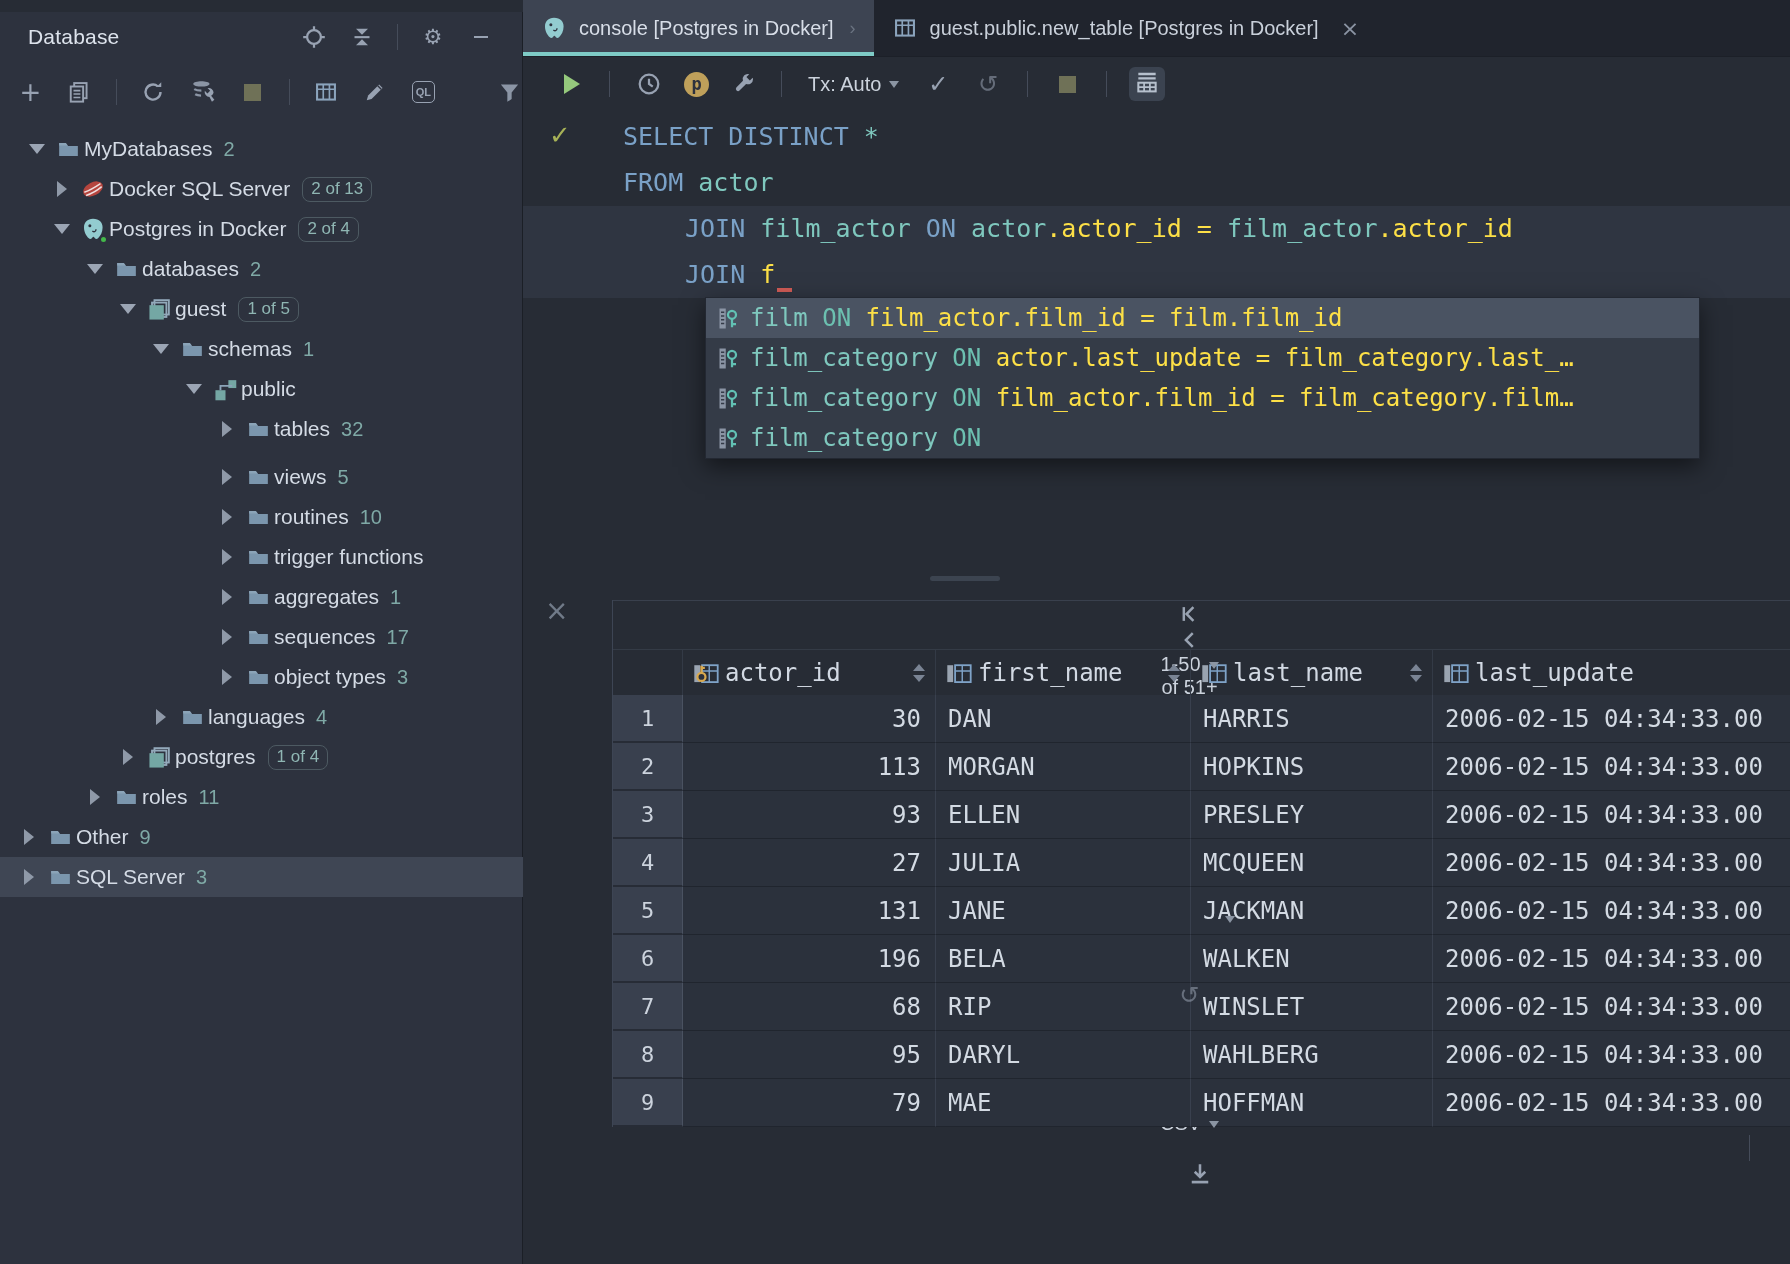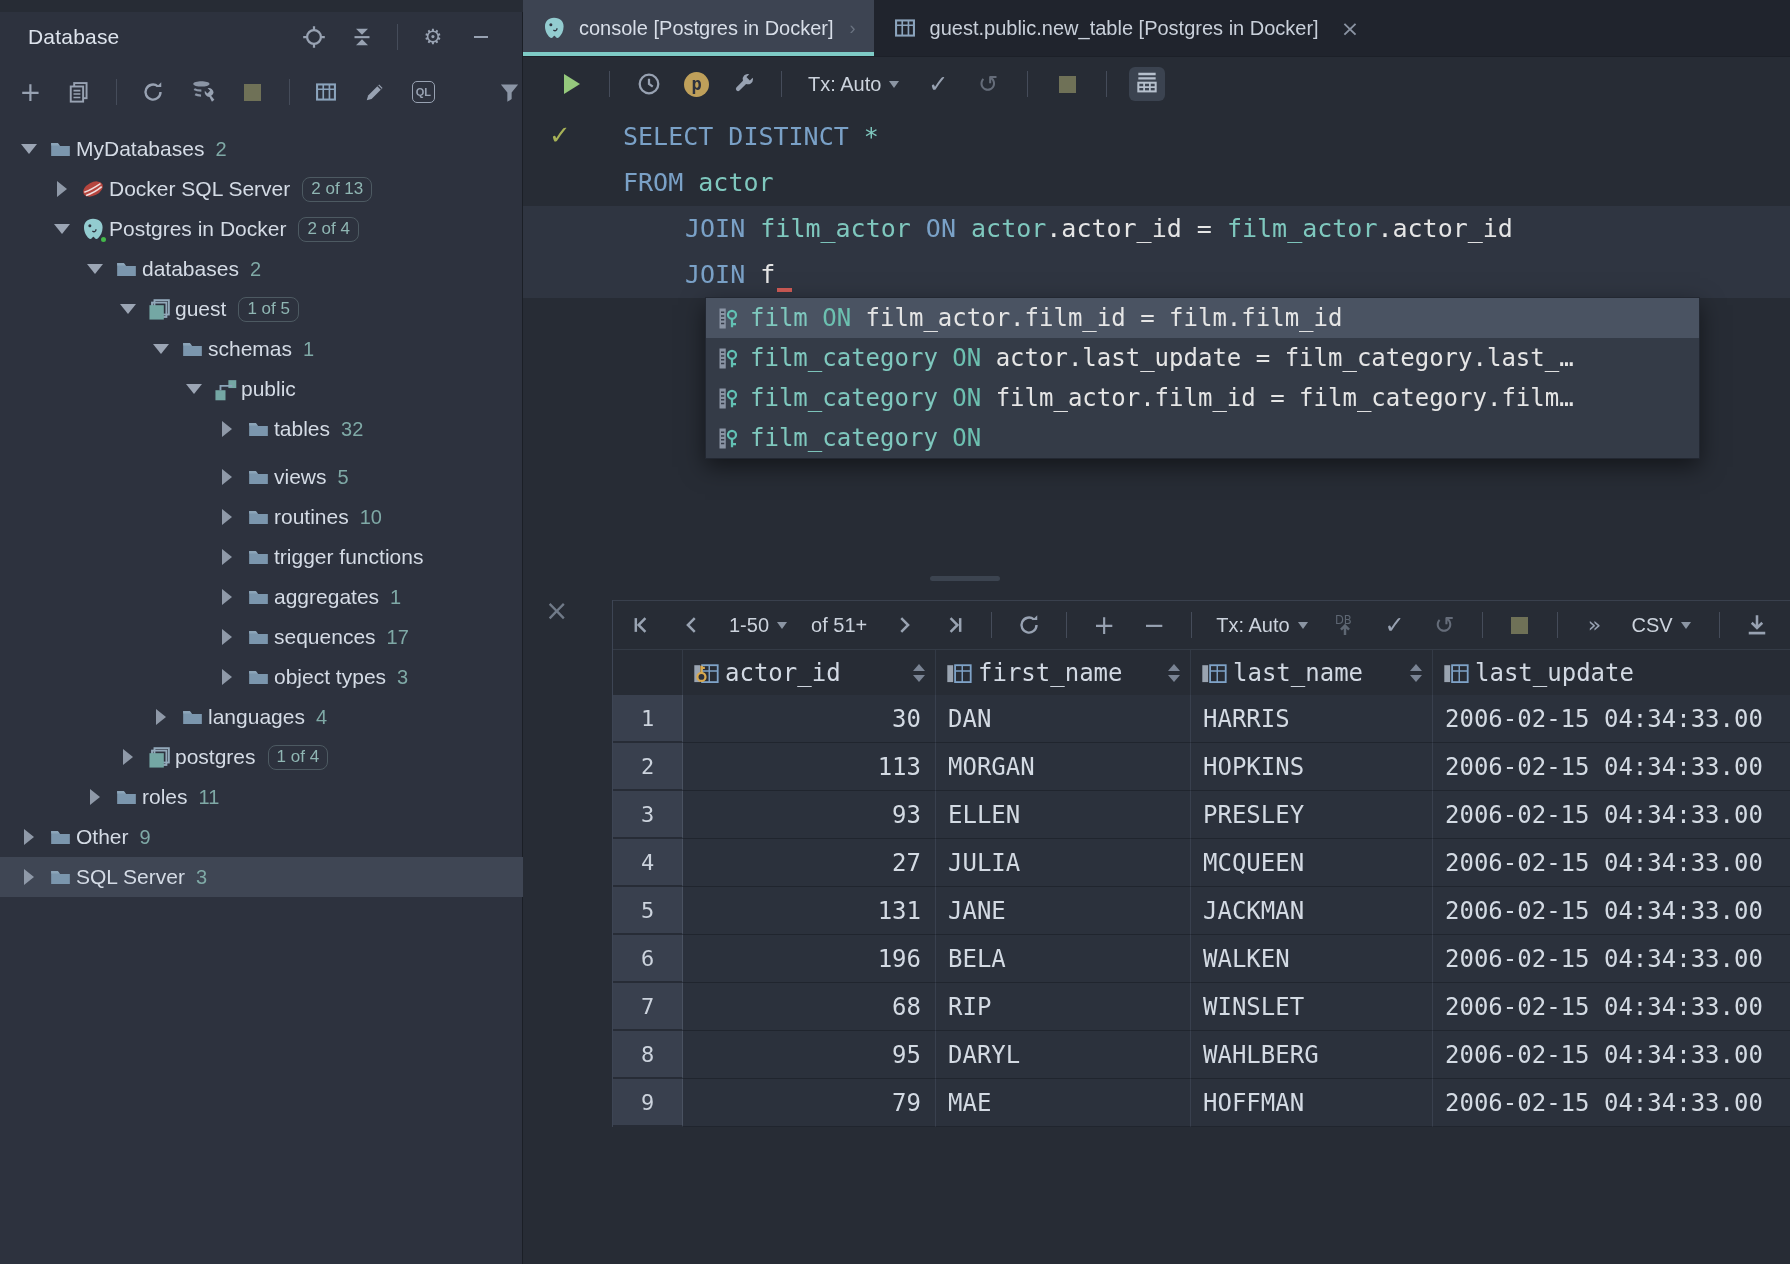--- a/index.html
+++ b/index.html
@@ -56,21 +56,21 @@
   .stop-sq { width:17px; height:17px; background:#6f7157; }
   .out-btn { width:36px; height:34px; background:#3b4350; border-radius:6px;
              display:flex; align-items:center; justify-content:center; }
 
   
   .code { position:absolute; left:0; top:114px; width:100%;
           font-family:"DejaVu Sans Mono",monospace; font-size:25px; }
   .code-line { height:46px; line-height:46px; white-space:pre; padding-left:100px; }
   .code-line.hl { background:#2f3541; }
   .code-line.ind { padding-left:162px; }
-  .kw { color:#7aa1c7; } .tbl { color:#7fc8be; } .pl { color:#e5e5e5; } .on { color:#6cc0b0; }
+  .kw { color:#7aa1c7; } .tbl { color:#7fc8be; } .pl { color:#fde047; } .on { color:#6cc0b0; }
   .cursor-bar { display:inline-block; width:15px; height:4px; background:#cf5b56;
                 transform:translateY(9px); margin-left:2px; }
   .gutter-check { position:absolute; left:26px; top:120px; font-size:26px; font-weight:bold;
                   color:#a7b257; font-family:"DejaVu Sans",sans-serif; }
 
   
   .popup { position:absolute; left:182px; top:297px; width:995px; background:#343b47;
            border:1px solid #232832; box-shadow:0 8px 22px rgba(0,0,0,.5); z-index:5; }
   .popup-item { height:40px; display:flex; align-items:center; padding-left:10px;
                 font-family:"DejaVu Sans Mono",monospace; font-size:24px; white-space:pre; }
@@ -81,21 +81,21 @@
   .popup-footer .more { margin-left:auto; color:#8b95a5; font-size:22px; font-family:"DejaVu Sans",sans-serif; }
 
   
   .res-close { position:absolute; left:22px; top:594px; font-size:28px; color:#707a88;
                font-family:"DejaVu Sans",sans-serif; }
   .scroll-thumb { position:absolute; left:407px; top:576px; width:70px; height:5px;
                   background:#3c4450; border-radius:3px; }
   .results { position:absolute; left:89px; top:600px; width:1178px;
              border-left:1px solid #3d4554; }
   .res-toolbar { height:50px; border-top:1px solid #39404d; border-bottom:1px solid #343b46;
-                 display:flex; align-items:center; padding:0 16px; gap:0; }
+                 display:flex; align-items:center; padding:0 16px; gap:0;flex-direction:column; }
   .res-toolbar > * { margin-right:24px; flex:none; }
   .res-toolbar .vsep { margin-right:24px; }
   .dim { opacity:.55; }
 
   .grid-head { display:grid; grid-template-columns:70px 253px 255px 242px 358px; height:45px; }
   .head-cell { display:flex; align-items:center; padding:0 10px; border-right:1px solid #333a46;
                font-family:"DejaVu Sans Mono",monospace; font-size:24px; color:#d2d9e3; }
   .head-cell .ic { margin-right:6px; flex:none; }
   .sort { margin-left:auto; display:flex; flex-direction:column; gap:4px; padding-left:8px; }
   .sort i { width:0; height:0; border-left:6px solid transparent; border-right:6px solid transparent; }
@@ -196,21 +196,21 @@
       <span class="ic" style="border:1.6px solid #98a2b2;border-radius:5px;width:24px;height:22px;font-size:11px;font-weight:bold;font-family:'Liberation Sans',sans-serif">QL</span>
       <span class="ic" style="margin-left:38px">
           <span>
             <svg width="23" height="23" viewBox="0 0 16 16">
               <path d="M2 2.5h12L9.5 8v4.5l-3 2V8z" fill="#8b95a5"></path>
             </svg>
           </span>
         </span>
     </div>
     <div class="tree" id="tree">
-        <div class="tree-row" style="padding-left: 14px;">
+        <div class="tree-row" style="padding-left: 22px;">
           <span class="tw-arrow">
             <span class="tri-down"></span>
           </span>
           <span class="tw-icon">
             <svg width="23" height="23" viewBox="0 0 16 16">
               <path d="M1.5 3.5h4.6l1.6 2h6.8v7H1.5z" fill="#7b96ad"></path>
               <path d="M1.5 3.5h4.6l1.4 1.7H1.5z" fill="#8ba4b8"></path>
             </svg>
           </span>
           <span class="tw-label">MyDatabases</span>

